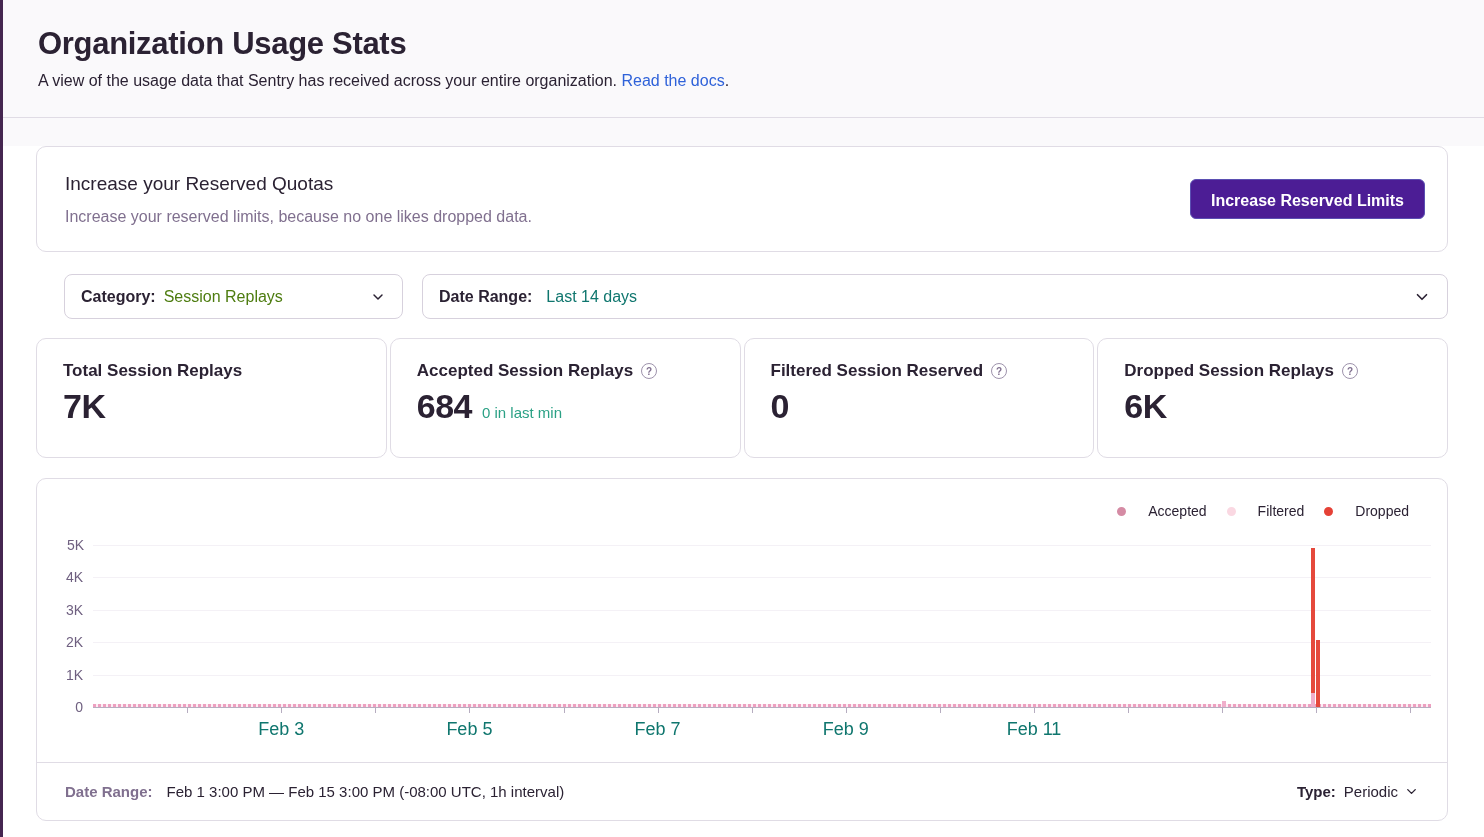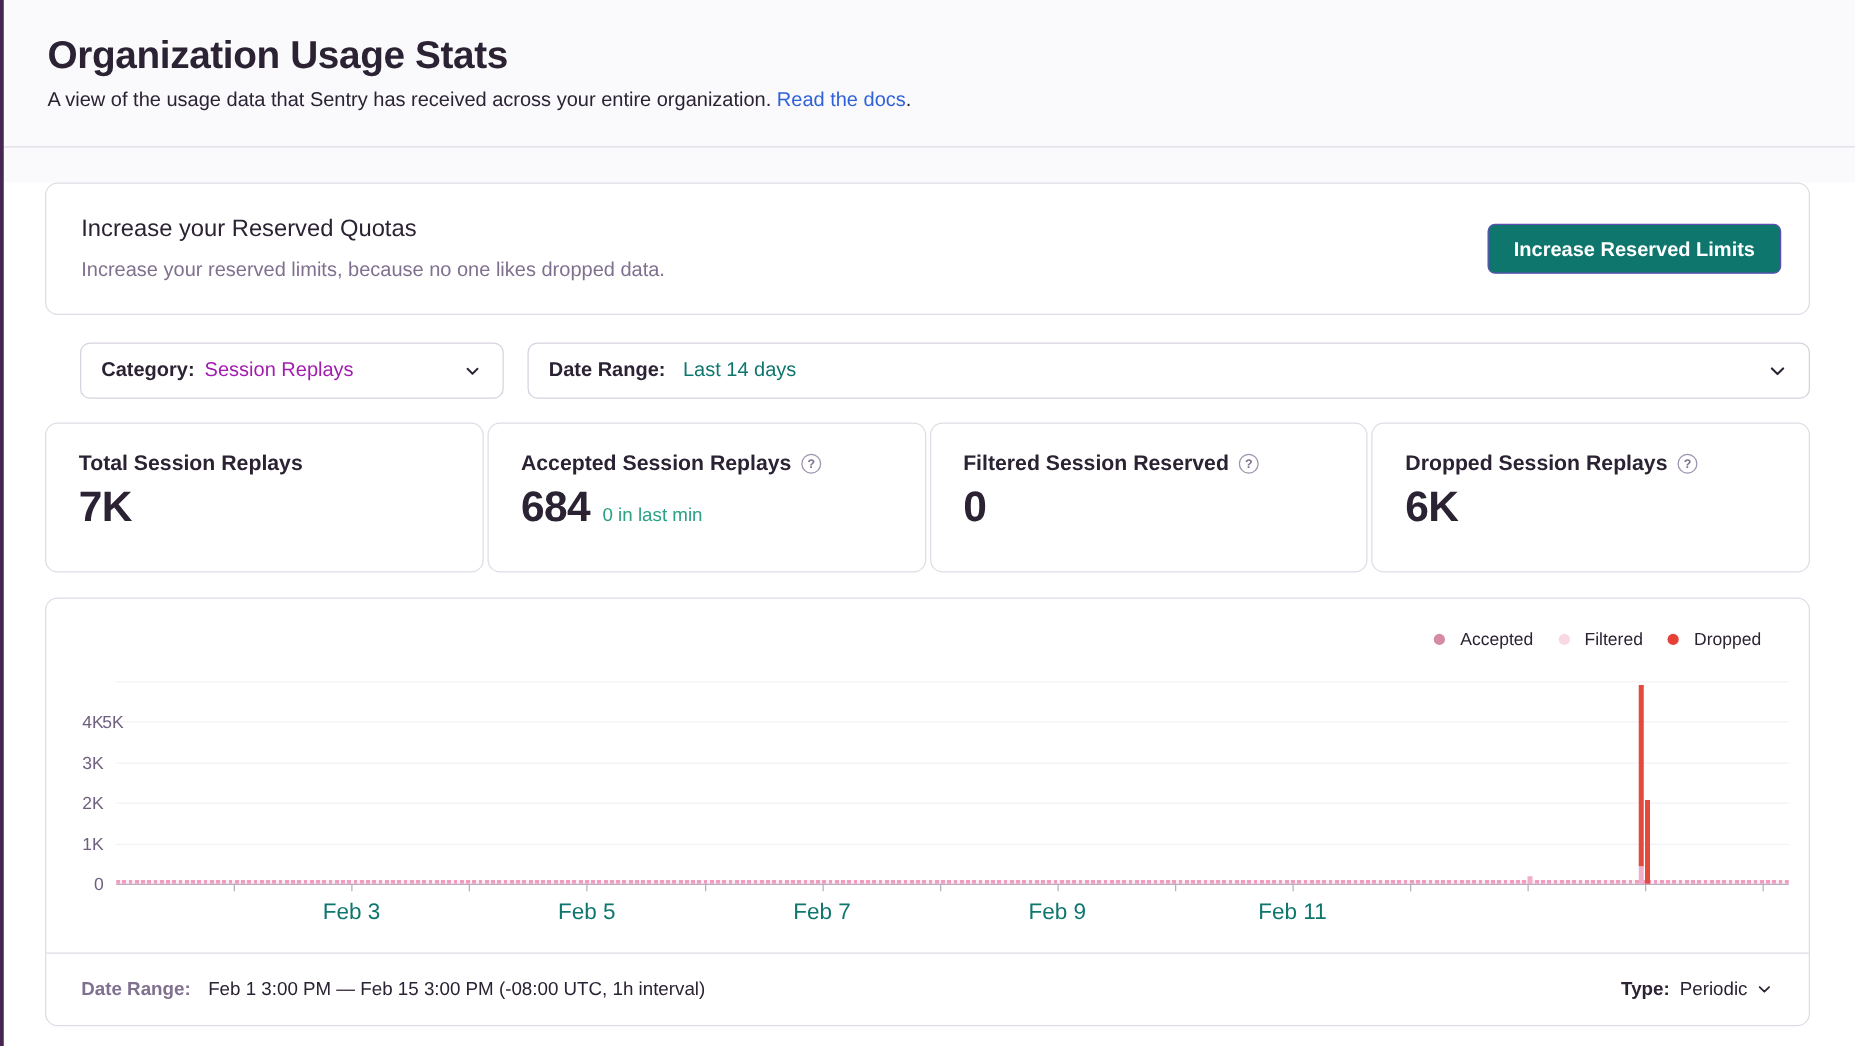--- a/index.html
+++ b/index.html
@@ -36,35 +36,35 @@
   }
   
   .quota-banner {
     margin-top:28px; height:106px;
     display:flex; align-items:center; justify-content:space-between;
     padding:0 22px 0 28px;
   }
   .quota-banner-title { font-size:19px; font-weight:400; color:#2b2233; }
   .quota-banner-desc { margin-top:13px; font-size:16px; color:#80708f; }
   .btn-primary {
-    background:#0f766e; color:#ffffff; font-weight:700; font-size:16px;
+    background:#4c1d95; color:#ffffff; font-weight:700; font-size:16px;
     font-family:"Liberation Sans", sans-serif;
     border:1px solid #5b4fb2; border-radius:6px;
     padding:12px 20px; height:40px; cursor:pointer;
   }
   
   .filters-row { margin-top:22px; display:flex; gap:19px; height:45px;padding-left:28px; }
   .select-box {
     border:1px solid #d7d1dd; border-radius:8px; background:#fff;
     display:flex; align-items:center; font-size:16px;
     padding:0 16px; cursor:pointer;
   }
   .select-box .lbl { font-weight:700; color:#2b2233; }
   .category-select { width:339px; }
-  .category-select .val { margin-left:8px; color:#a21caf; }
+  .category-select .val { margin-left:8px; color:#4d7c0f; }
   .date-select { flex:1; }
   .date-select .val { margin-left:14px; color:#0f766e; }
   .chev { margin-left:auto; display:flex; align-items:center; }
   
   .stats-row { margin-top:19px; display:flex; gap:3px; height:120px; }
   .scorecard { flex:1; padding:22px 26px; }
   .scorecard-title-row { display:flex; align-items:center; gap:8px; }
   .scorecard-title { font-size:17px; font-weight:700; color:#2b2233; }
   .help-icon {
     width:16px; height:16px; border:1px solid #9e93ac; border-radius:50%;
@@ -75,21 +75,21 @@
   .scorecard-value-row { margin-top:6px; display:flex; align-items:baseline; gap:10px; }
   .scorecard-value { font-size:34px; font-weight:600; color:#2b2233; letter-spacing:-0.5px; }
   .scorecard-trend { font-size:15px; color:#2ba185; }
   
   .chart-card { margin-top:20px; }
   .chart-body { position:relative; height:283px; }
   .chart-legend {
     position:absolute; top:24px; right:38px;
     display:flex; align-items:center; gap:20px; z-index:3;
   }
-  .legend-item { display:flex; align-items:center; gap:12px; cursor:pointer; }
+  .legend-item { display:flex; align-items:center; gap:22px; cursor:pointer; }
   .legend-dot { width:9px; height:9px; border-radius:50%; }
   .legend-label { font-size:14px; color:#2b2233; }
   .gridline { position:absolute; height:1px; background:#f4f1f6; }
   .axis-line { position:absolute; height:1px; background:#b6adc0; }
   .baseline-strip {
     position:absolute; height:3px;
     background:repeating-linear-gradient(90deg,#ee9fc0 0px,#ee9fc0 3px,rgba(238,159,192,0.18) 3px,rgba(238,159,192,0.18) 5px);
   }
   .x-tick { position:absolute; width:1px; height:6px; background:#b6adc0; }
   .x-label { position:absolute; transform:translateX(-50%); font-size:18px; color:#0f766e; white-space:nowrap; }
@@ -209,21 +209,21 @@
           <div class="y-label" style="left: 6px; top: 220px; width: 40px;">0</div>
           <div class="gridline" style="left: 56px; top: 195.5px; width: 1338px;"></div>
           <div class="y-label" style="left: 6px; top: 187.5px; width: 40px;">1K</div>
           <div class="gridline" style="left: 56px; top: 163px; width: 1338px;"></div>
           <div class="y-label" style="left: 6px; top: 155px; width: 40px;">2K</div>
           <div class="gridline" style="left: 56px; top: 130.5px; width: 1338px;"></div>
           <div class="y-label" style="left: 6px; top: 122.5px; width: 40px;">3K</div>
           <div class="gridline" style="left: 56px; top: 98px; width: 1338px;"></div>
           <div class="y-label" style="left: 6px; top: 90px; width: 40px;">4K</div>
           <div class="gridline" style="left: 56px; top: 65.5px; width: 1338px;"></div>
-          <div class="y-label" style="left: 22px; top: 57.5px; width: 40px; margin-top: 32px;">5K</div>
+          <div class="y-label" style="left: 7px; top: 57.5px; width: 40px;">5K</div>
           <div class="axis-line" style="left: 56px; top: 228px; width: 1338px;"></div>
           <div class="baseline-strip" style="left: 56px; top: 225px; width: 1338px;"></div>
           <div class="x-tick" style="left: 150.1px; top: 228px;"></div>
           <div class="x-tick" style="left: 244.2px; top: 228px;"></div>
           <div class="x-tick" style="left: 338.3px; top: 228px;"></div>
           <div class="x-tick" style="left: 432.4px; top: 228px;"></div>
           <div class="x-tick" style="left: 526.5px; top: 228px;"></div>
           <div class="x-tick" style="left: 620.6px; top: 228px;"></div>
           <div class="x-tick" style="left: 714.7px; top: 228px;"></div>
           <div class="x-tick" style="left: 808.8px; top: 228px;"></div>

